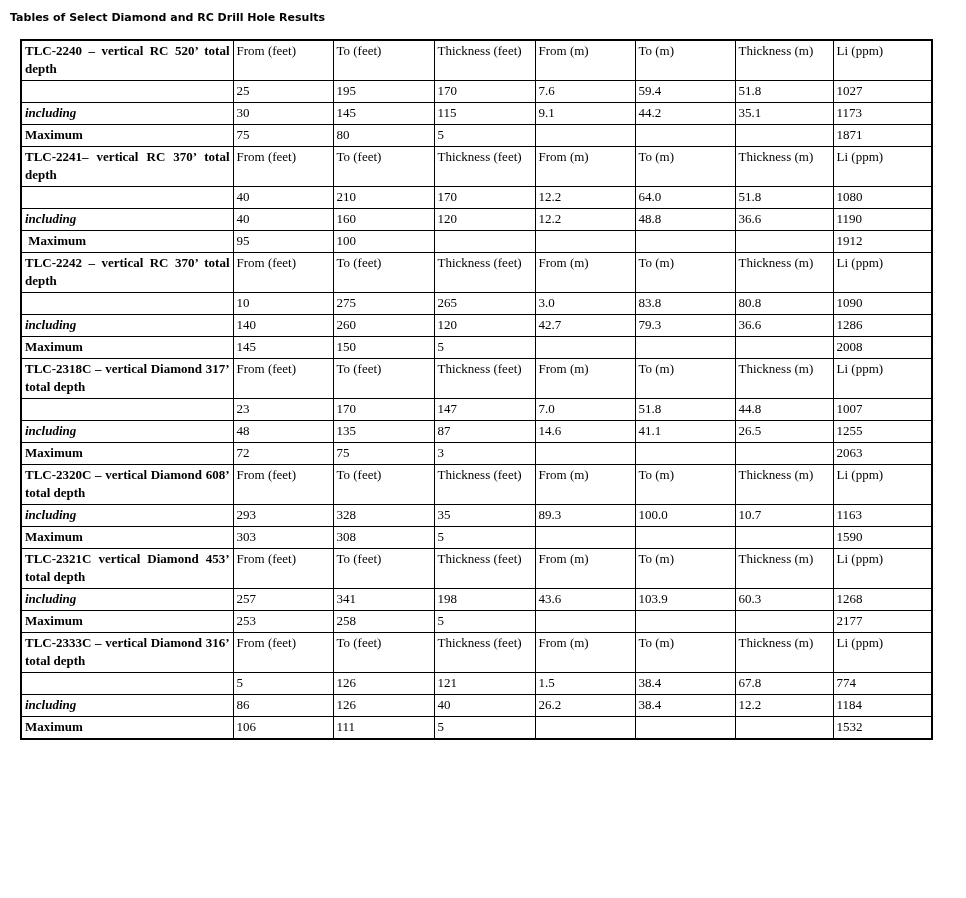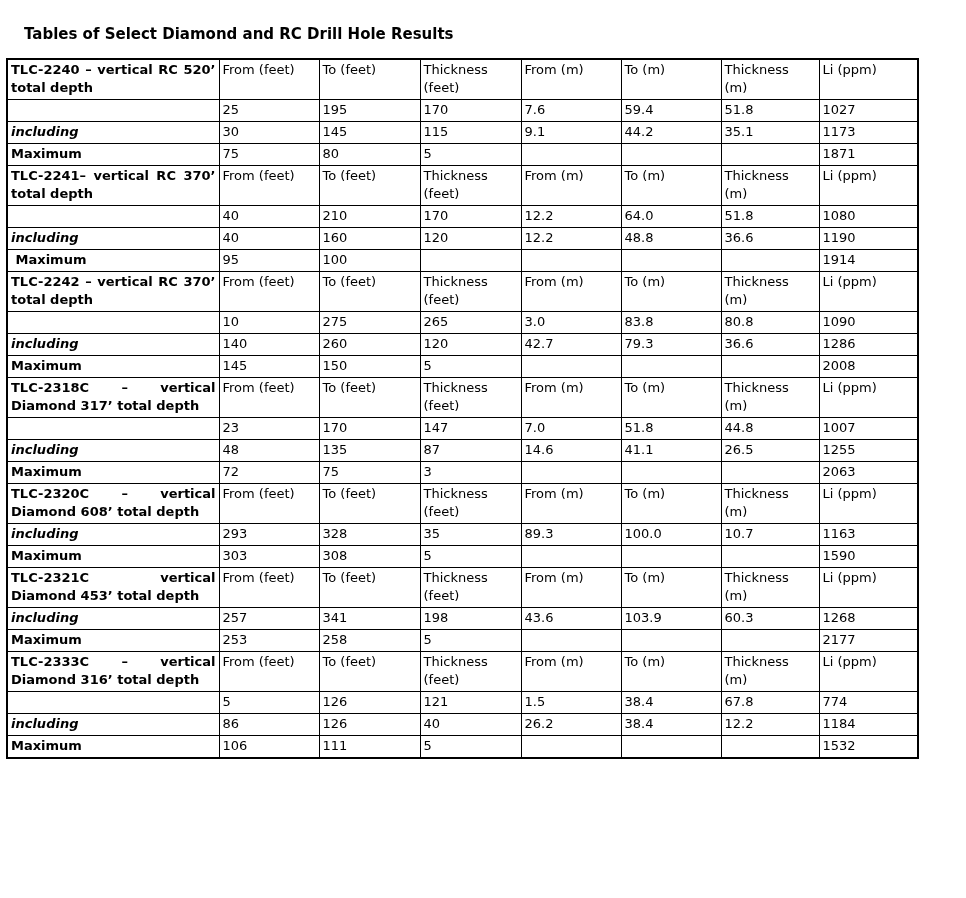--- a/index.html
+++ b/index.html
@@ -10,32 +10,33 @@
   .page {
     position: relative;
     width: 966px;
     height: 898px;
     background: #ffffff;
     color: #000000;
     font-family: "DejaVu Sans", "Liberation Sans", sans-serif;
     overflow: hidden;
   }
   .page-title {
-    margin: 14px;
+    margin: 0;
     padding: 11px 0 0 10px;
-    font-size: 15px;
+    font-size: 11px;
     font-weight: bold;
     color: #000000;
   }
   table.results {
     border-collapse: collapse;
     table-layout: fixed;
     width: 911px;
-    margin: 15px 0 0 6px;
+    margin: 15px 0 0 20px;
     border: 2px solid #000000;
+    font-family: Liberation Serif, serif;
   }
   table.results td {
     border: 1px solid #000000;
     font-size: 13px;
     line-height: 18px;
     padding: 1px 3px 2px 3px;
     vertical-align: top;
     overflow: hidden;
     word-wrap: break-word;
   }
@@ -149,21 +150,21 @@
           <td class="value-cell">1190</td>
         </tr>
         <tr class="data-row">
           <td class="label-cell row-label kind-maximum"> Maximum</td>
           <td class="value-cell">95</td>
           <td class="value-cell">100</td>
           <td class="value-cell"></td>
           <td class="value-cell"></td>
           <td class="value-cell"></td>
           <td class="value-cell"></td>
-          <td class="value-cell">1914</td>
+          <td class="value-cell">1912</td>
         </tr>
         <tr class="section-header-row">
           <td class="label-cell hole-title">TLC-2242 – vertical RC 370’ total depth</td>
           <td class="col-header">From (feet)</td>
           <td class="col-header">To (feet)</td>
           <td class="col-header">Thickness (feet)</td>
           <td class="col-header">From (m)</td>
           <td class="col-header">To (m)</td>
           <td class="col-header">Thickness (m)</td>
           <td class="col-header">Li (ppm)</td>

